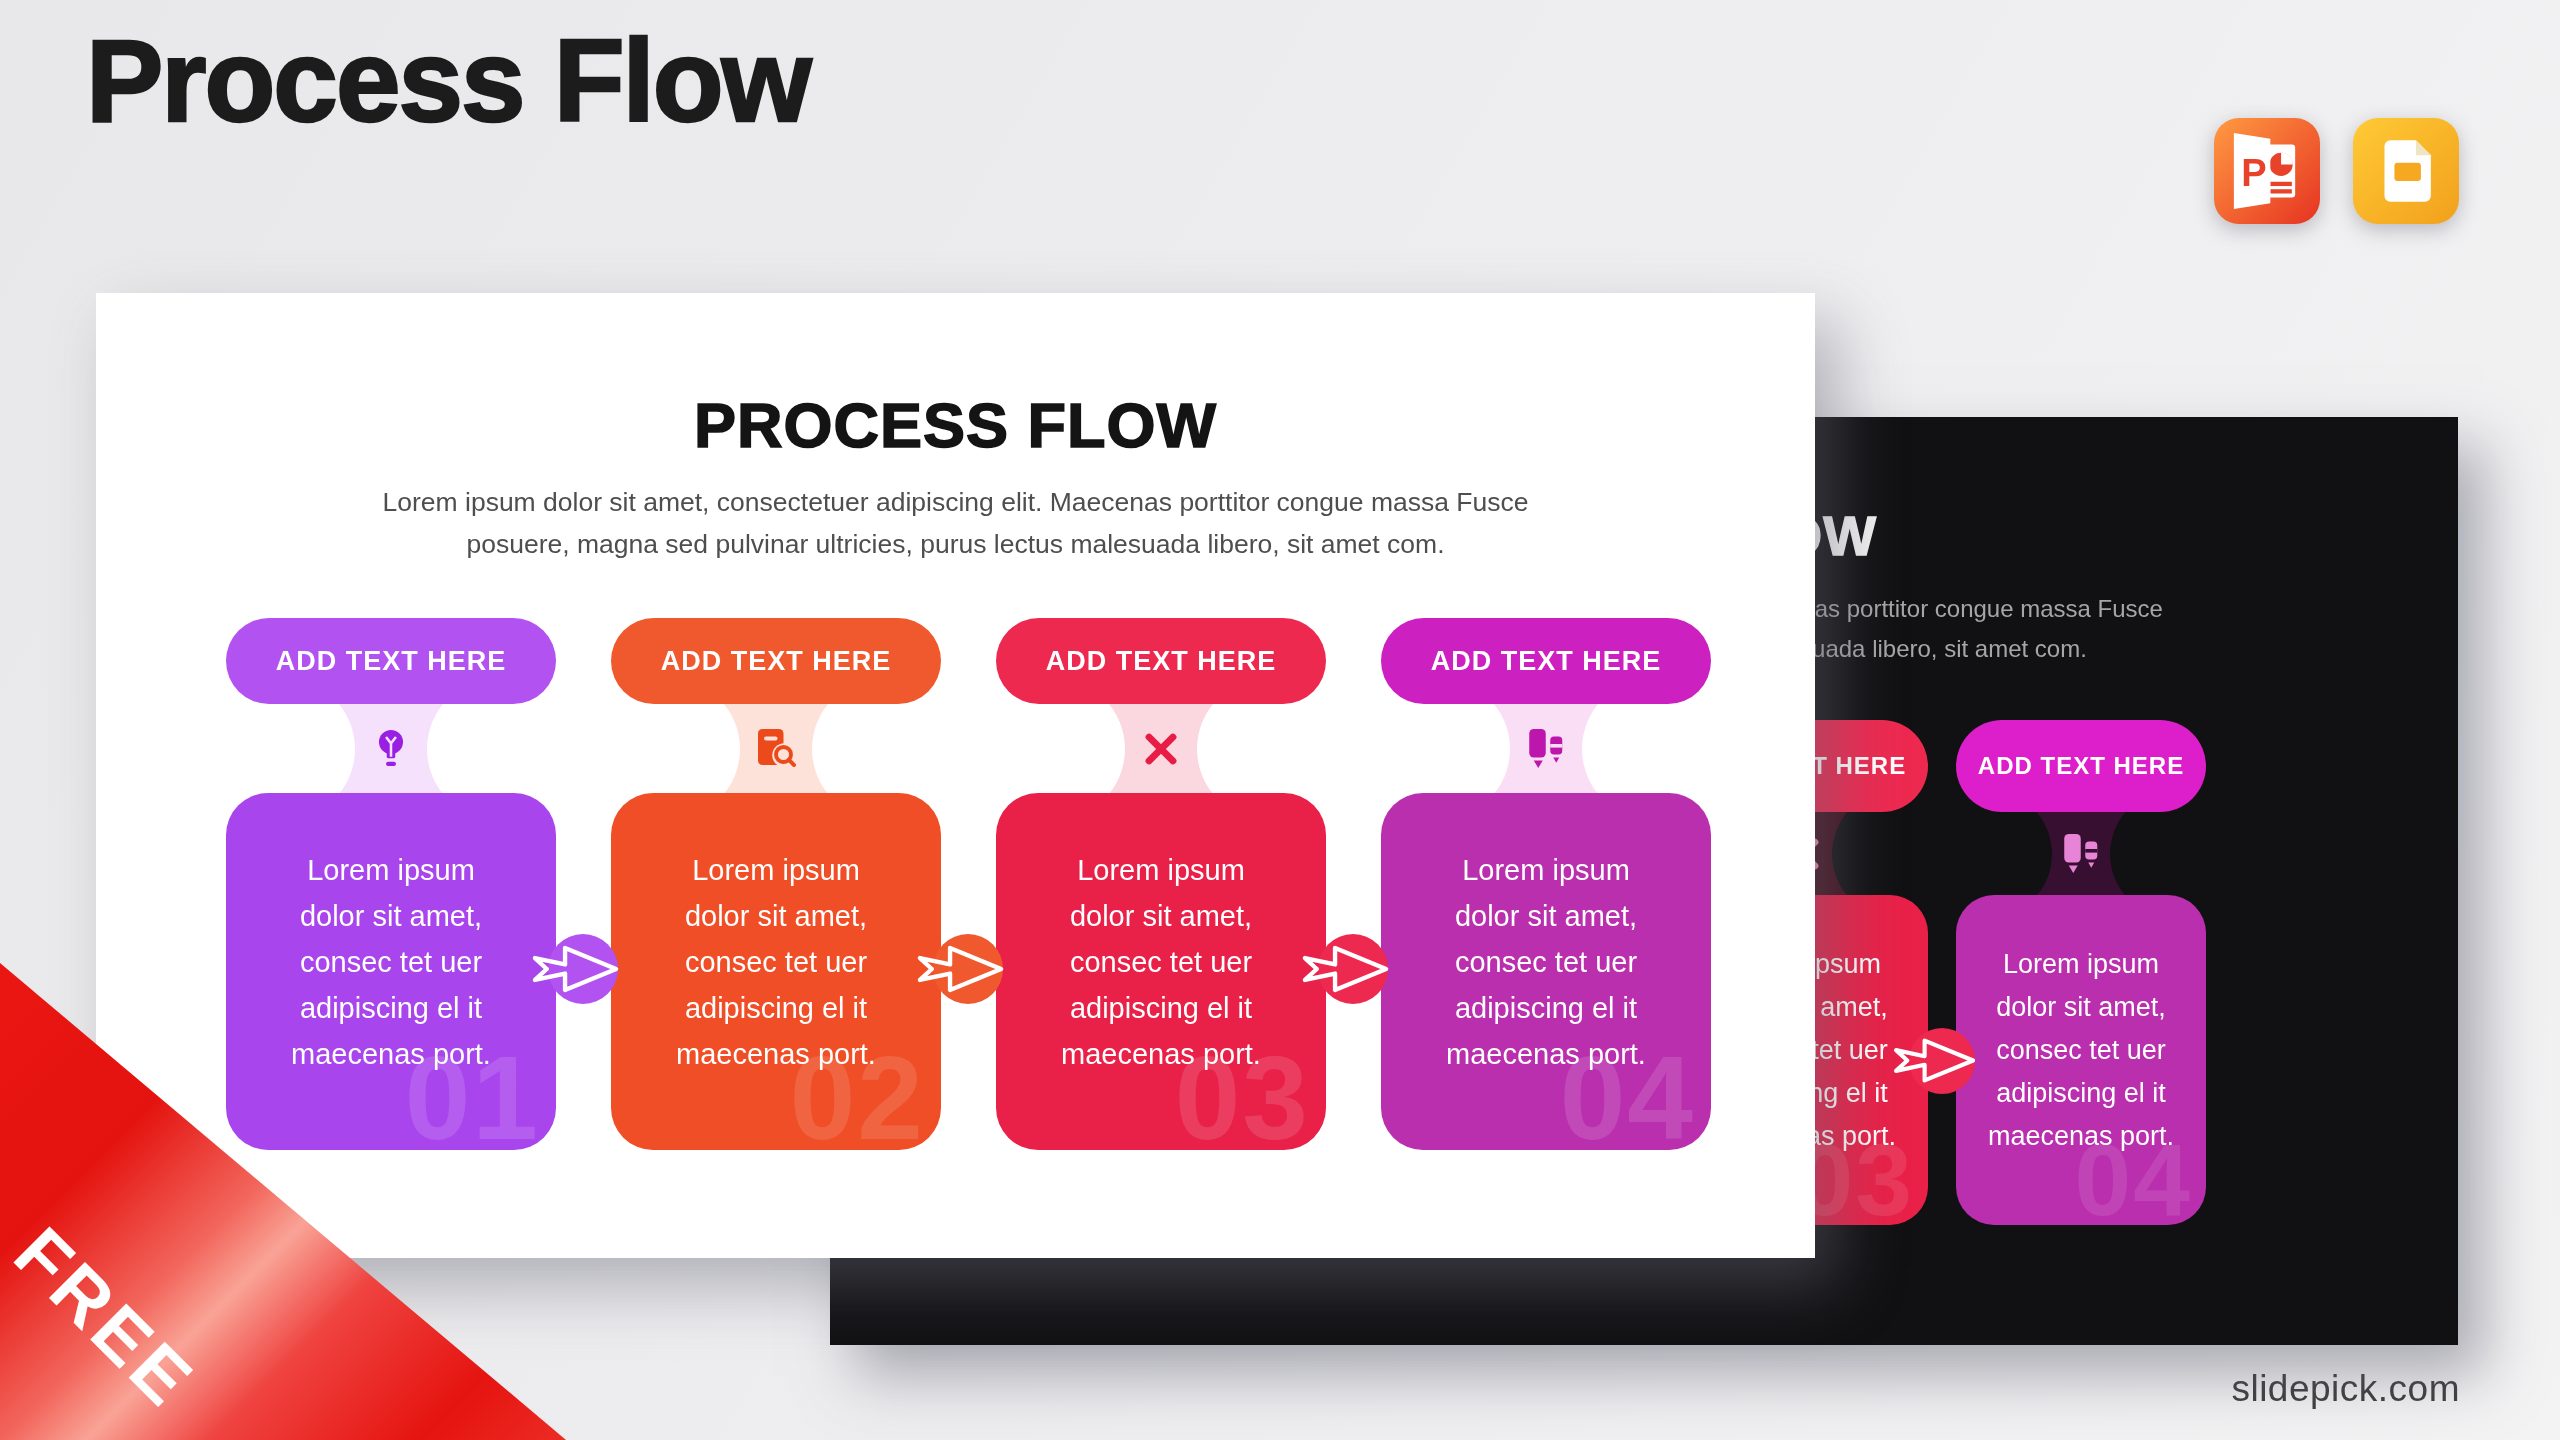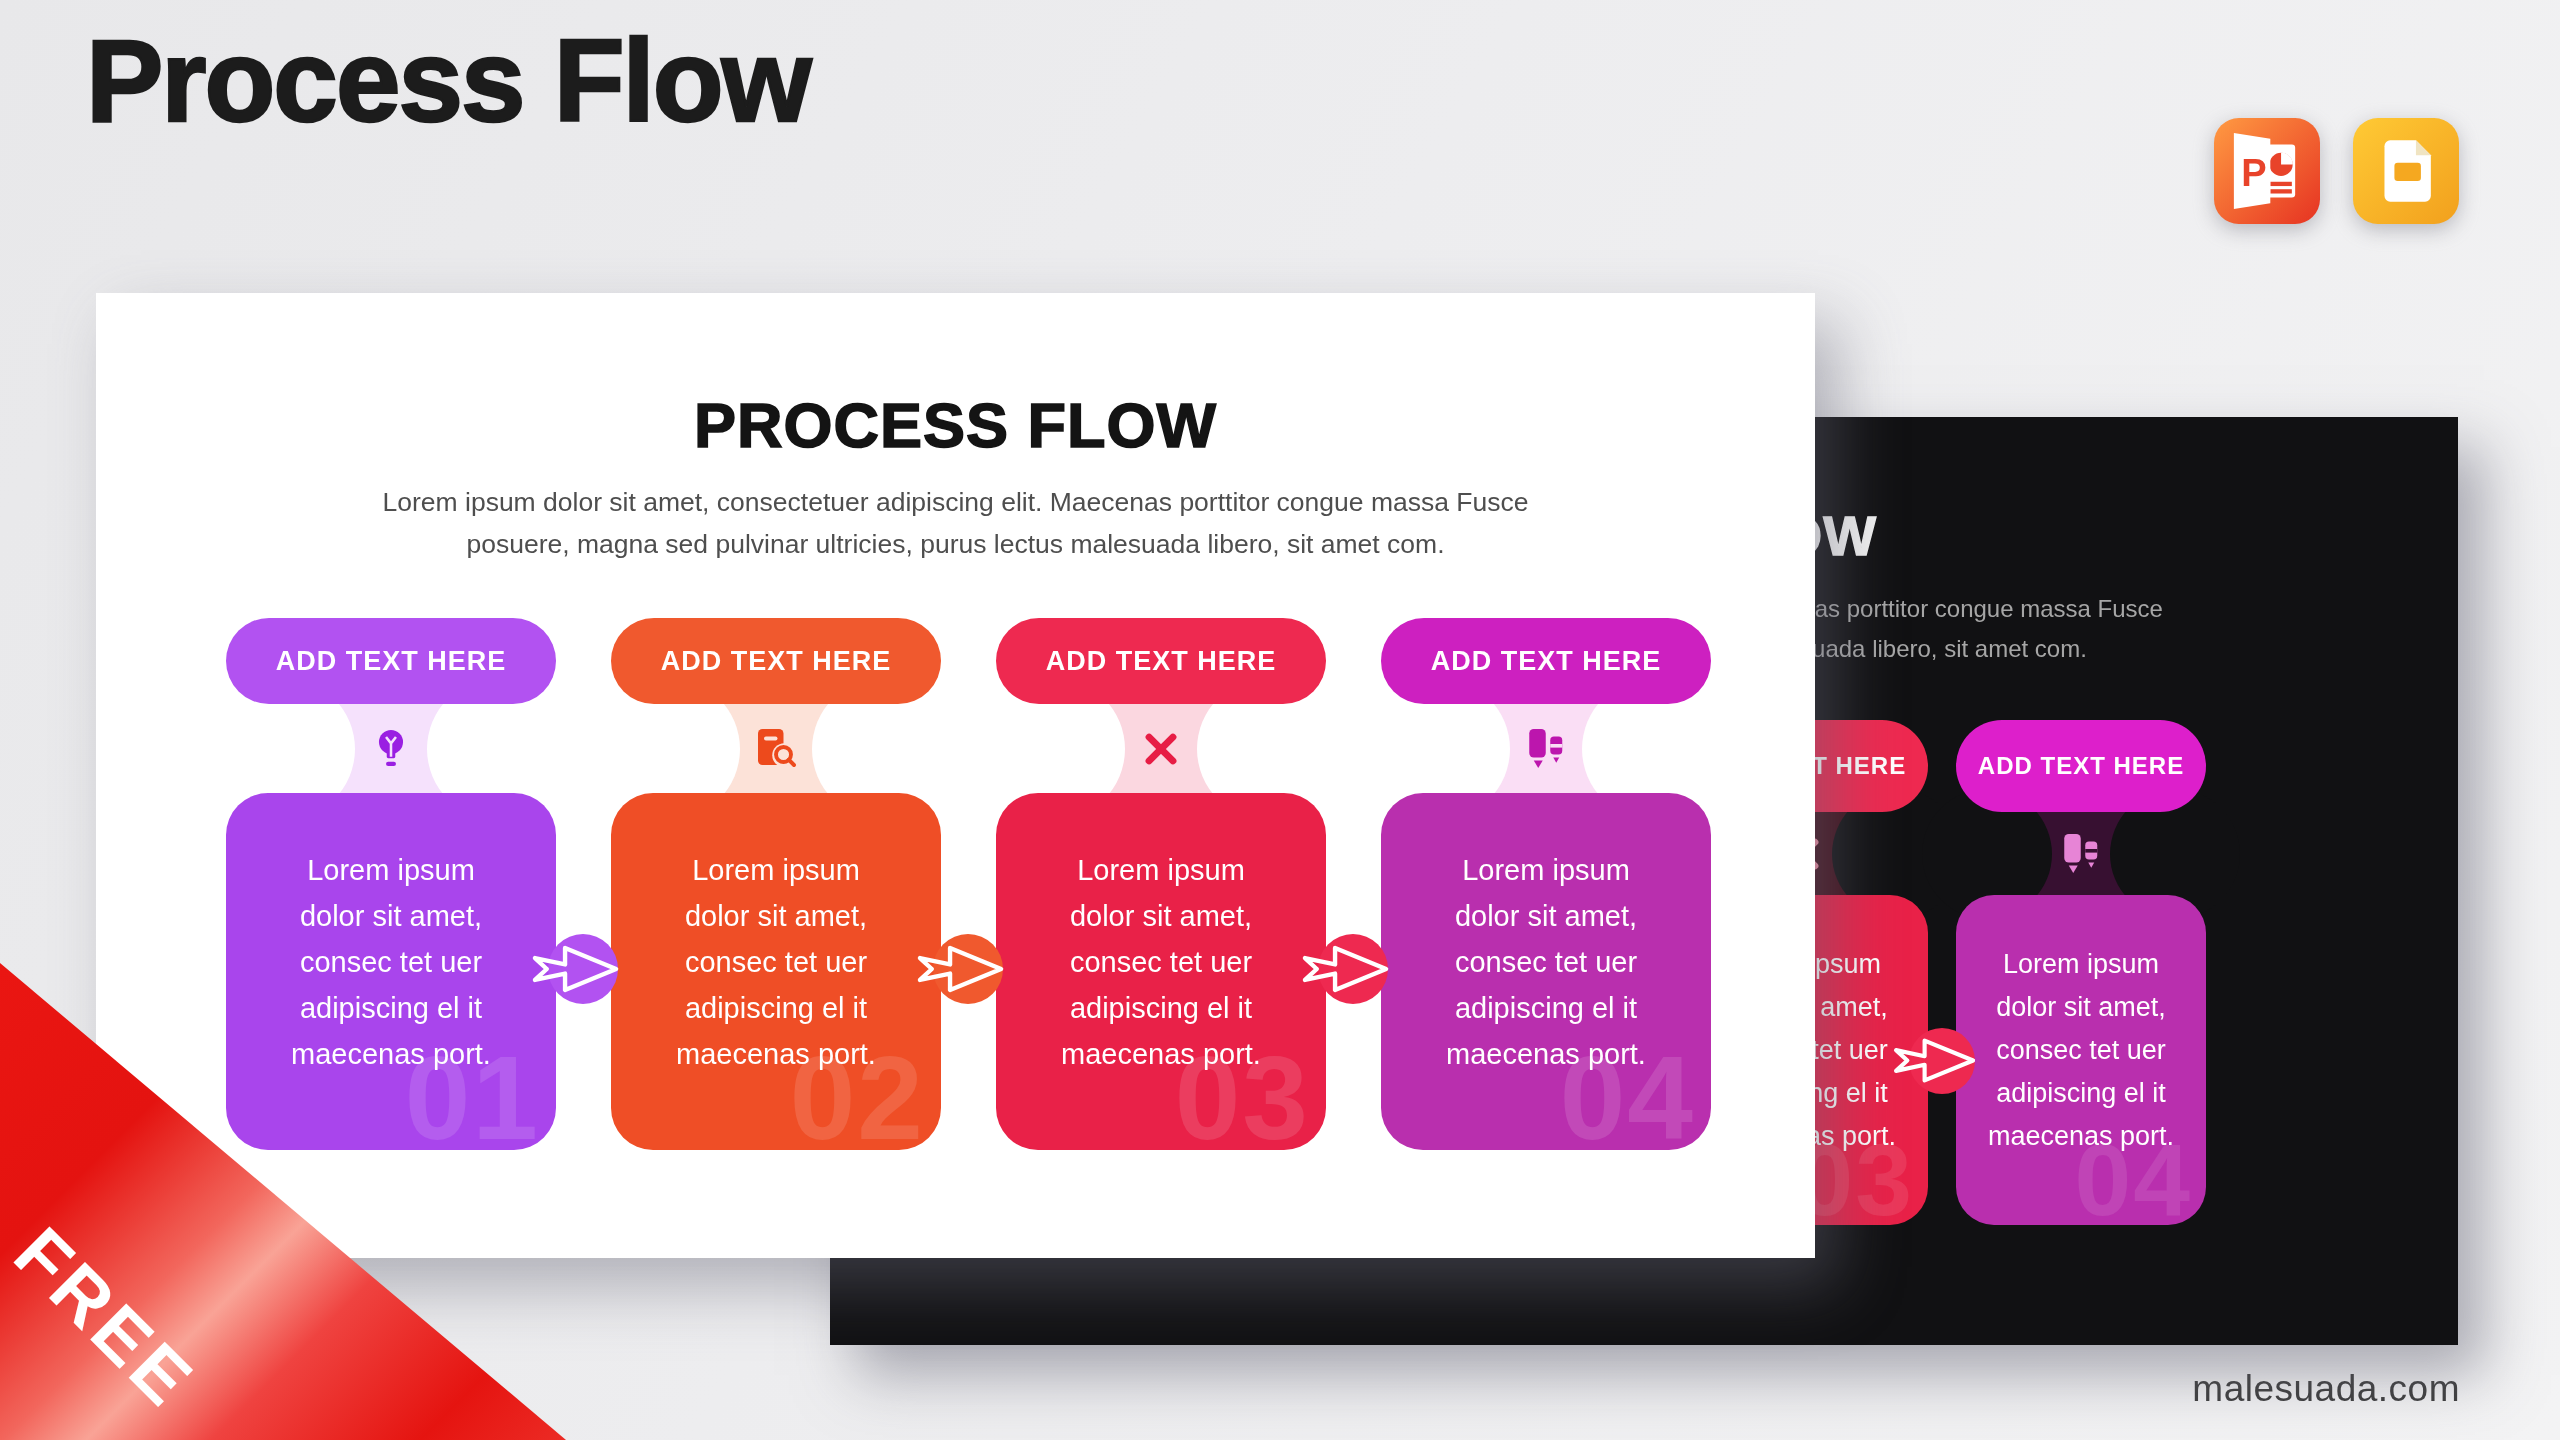--- a/index.html
+++ b/index.html
@@ -338,15 +338,15 @@
       <svg viewBox="0 0 52 34">
           <path d="M3.5 11 L20 14.5 L20 5.5 L48 17 L20 28.5 L20 19.5 L3.5 23 L10 17 Z" fill="none" stroke="#fff" stroke-width="2.4" stroke-linejoin="round" stroke-linecap="round"></path>
         </svg>
     </div>
   </div>
 
   <div class="ribbon">
     <div class="free-label">FREE</div>
   </div>
 
-  <div class="site-watermark">malesuada.com</div>
+  <div class="site-watermark">slidepick.com</div>
 
 </div>
 
 </body></html>

